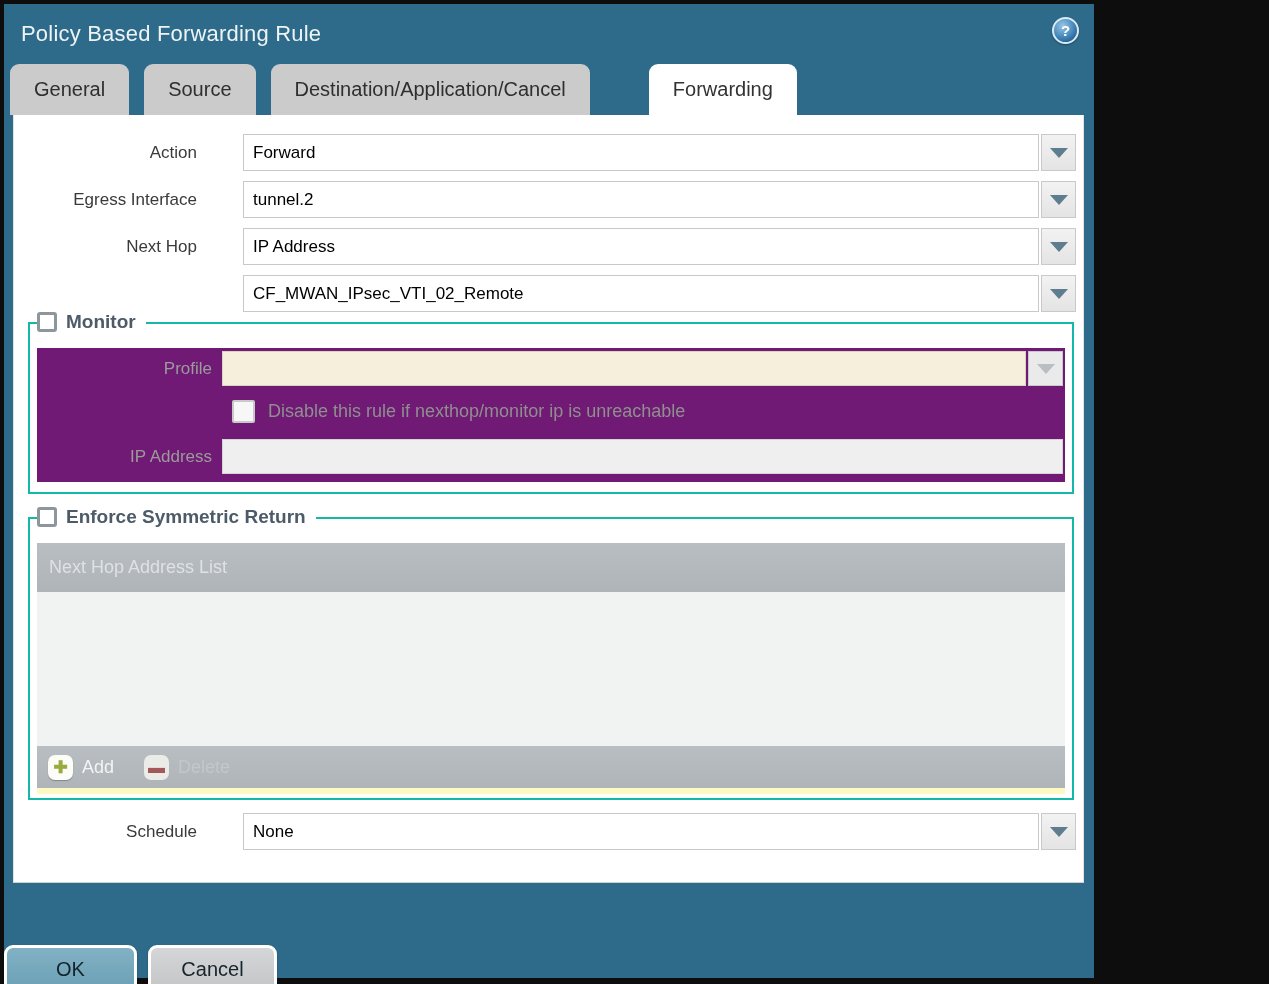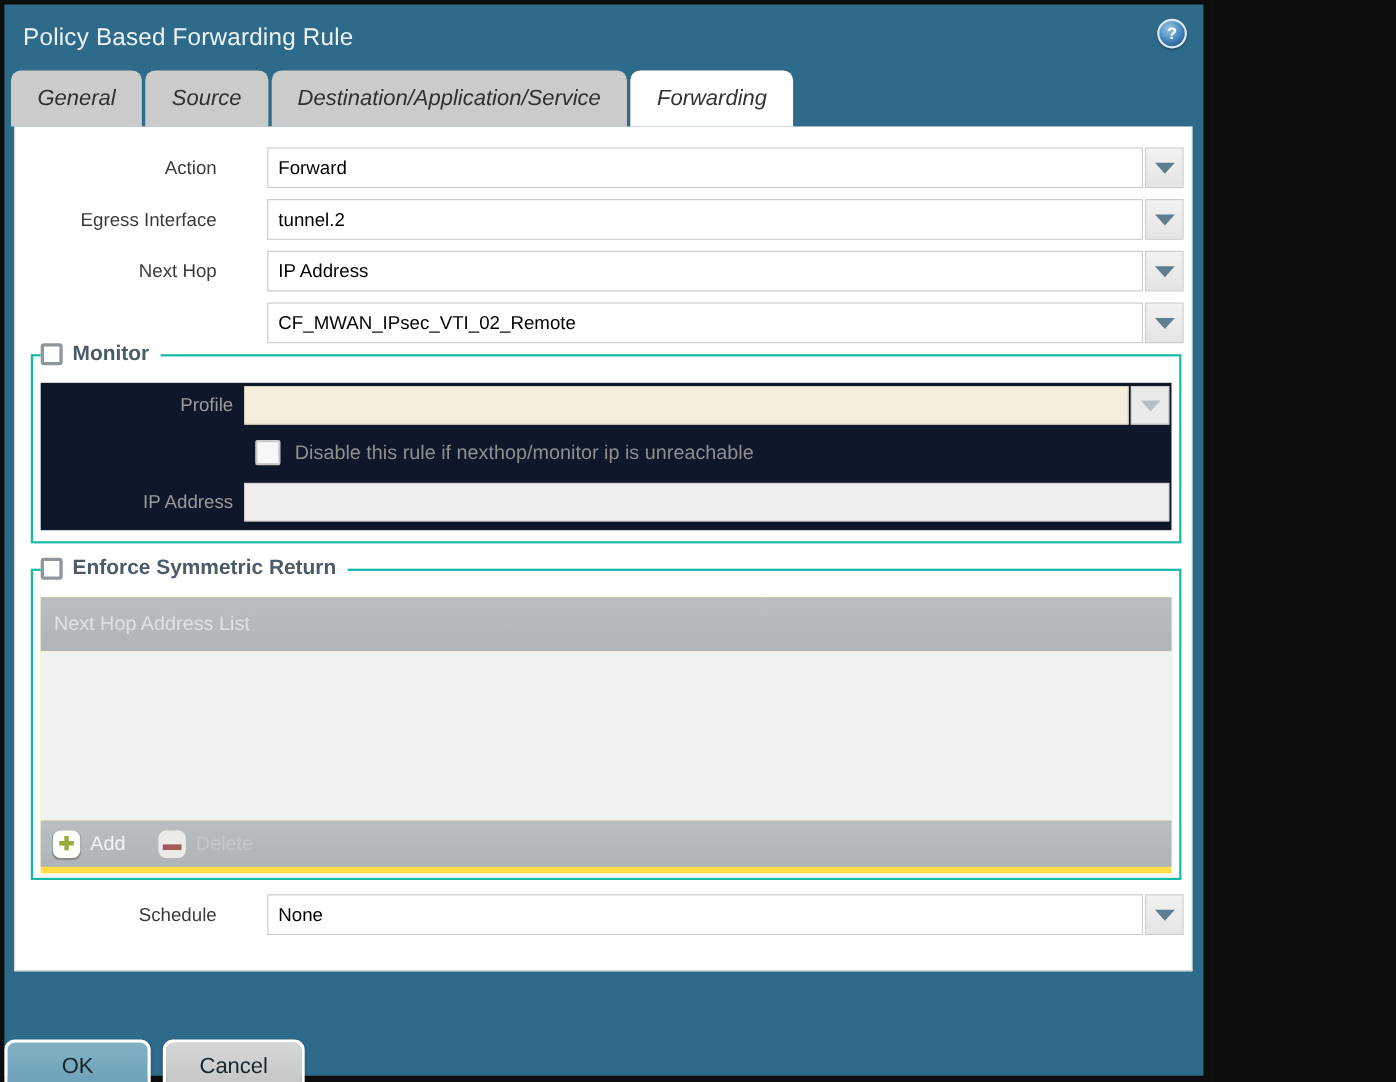--- a/index.html
+++ b/index.html
@@ -32,34 +32,33 @@
     background: radial-gradient(circle at 38% 30%, #9cc5e2, #4a8dc0 48%, #275f93 80%);
     border:2px solid #d9eaf5;
     box-shadow:0 1px 2px rgba(0,0,0,.35);
     color:#fff; font-weight:bold; font-size:15px;
     display:flex; align-items:center; justify-content:center;
     cursor:pointer;
   }
   
   .tabbar {
     height:51px; flex:0 0 auto;
-    display:flex; align-items:stretch; gap:3px;
+    display:flex; align-items:stretch; gap:15px;
     padding-left:6px;
-    font-style:italic;
   }
   .tab {
     background:#cbcbcb;
     border-radius:9px 9px 0 0;
     color:#2f2f2f; font-size:20px;
     display:flex; align-items:center;
     padding:0 24px;
     cursor:pointer;
     white-space:nowrap;
   }
-  .tab.active { background:#ffffff; color:#333; }
+  .tab.active { background:#ffffff; color:#333;margin-left:44px; }
   
   .content {
     background:#fff;
     margin:0 10px 0 9px;
     height:768px; flex:0 0 auto;
     border-left:1px solid #e3e3e3;
     border-right:1px solid #e3e3e3;
     border-bottom:1px solid #cfcfcf;
     padding-top:19px;
   }
@@ -107,42 +106,42 @@
     background:#fff;
     display:flex; align-items:center; gap:9px;
     padding-right:10px;
     font-size:19px; font-weight:bold; color:#4d5b69;
   }
   .cb {
     width:20px; height:20px;
     border:3px solid #8d959d; border-radius:3px;
     background:#fff; cursor:pointer;
   }
-  .fs-body { background:#0f172a; padding:3px 0 8px 0; }
+  .fs-body { background:#701a75; padding:3px 0 8px 0; }
   .row2 { display:flex; align-items:stretch; }
   .lbl2 {
     width:185px; flex:0 0 auto;
     text-align:right; padding-right:10px;
     font-size:17px; color:#9b9b9b;
     align-self:center;
   }
   .field2 { flex:1; display:flex; margin-right:2px; }
   .txt.beige { background:#f5efdc; border-color:#d9d3c2; height:35px; }
   .dd.h35 { height:35px; }
   .cbrow { display:flex; align-items:center; margin:14px 0 0 195px; }
   .cb-dis {
     width:23px; height:23px;
     border:2px solid #c9c9c9; border-radius:2px;
     background:#f7f7f7; flex:0 0 auto;
   }
   .cbrow-lbl { font-size:18px; color:#8f8f8f; margin-left:13px; }
   .iprow { margin-top:16px; }
   .txt.gray { background:#efefef; border-color:#d4d4d4; height:35px; }
   
-  .tbl-wrap { background:#fde047; padding-bottom:6px; }
+  .tbl-wrap { background:#fef9c3; padding-bottom:6px; }
   .tbl-h {
     background:linear-gradient(#b8bec2,#aeb4b8);
     height:49px;
     display:flex; align-items:center;
     padding-left:12px;
     color:#dfe2e4; font-size:18px;
   }
   .tbl-b { height:154px; background:#f1f2f2; }
   .tbl-f {
     background:linear-gradient(#b8bec2,#aeb4b8);
@@ -190,21 +189,21 @@
   <div class="titlebar">
     <span>Policy Based Forwarding Rule</span>
   </div>
   <div class="help">
     <span>?</span>
   </div>
 
   <div class="tabbar">
     <div class="tab">General</div>
     <div class="tab">Source</div>
-    <div class="tab">Destination/Application/Service</div>
+    <div class="tab">Destination/Application/Cancel</div>
     <div class="tab active">Forwarding</div>
   </div>
 
   <div class="content">
 
     <div class="row">
       <div class="lbl">Action</div>
       <div class="field">
         <input class="txt" value="Forward" style="">
         <div class="dd">

